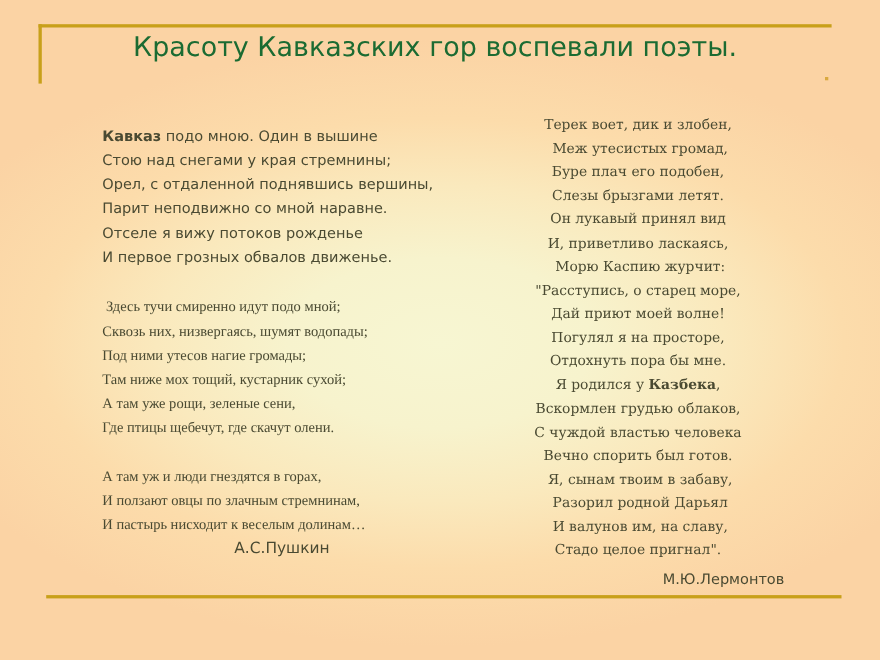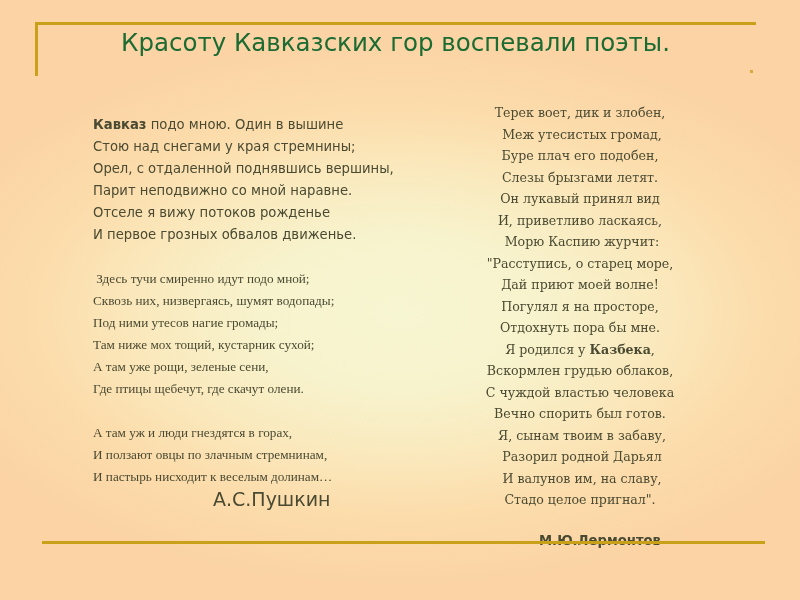--- a/index.html
+++ b/index.html
@@ -124,36 +124,35 @@
   }
 
   b.kw {
     font-weight: bold;
   }
 
   .author-left {
     margin-top: 0;
     padding-left: 120px;
     font-family: "DejaVu Sans", sans-serif;
-    font-size: 19px;
+    font-size: 14px;
     line-height: 22px;
     color: #4a4a32;
     white-space: pre;
   }
 
   .author-right {
-    margin-top: 19px;
+    margin-top: 6px;
     padding-left: 92px;
-    text-align: left;
+    text-align: right;
     font-family: "DejaVu Sans", sans-serif;
     font-size: 13.2px;
     line-height: 22px;
     color: #4a4a32;
     white-space: pre;
-    font-weight: bold;
   }
 
   
   .bottom-rule {
     position: absolute;
     left: 42px;
     top: 541px;
     width: 723px;
     height: 3px;
     background: #c8a01a;

